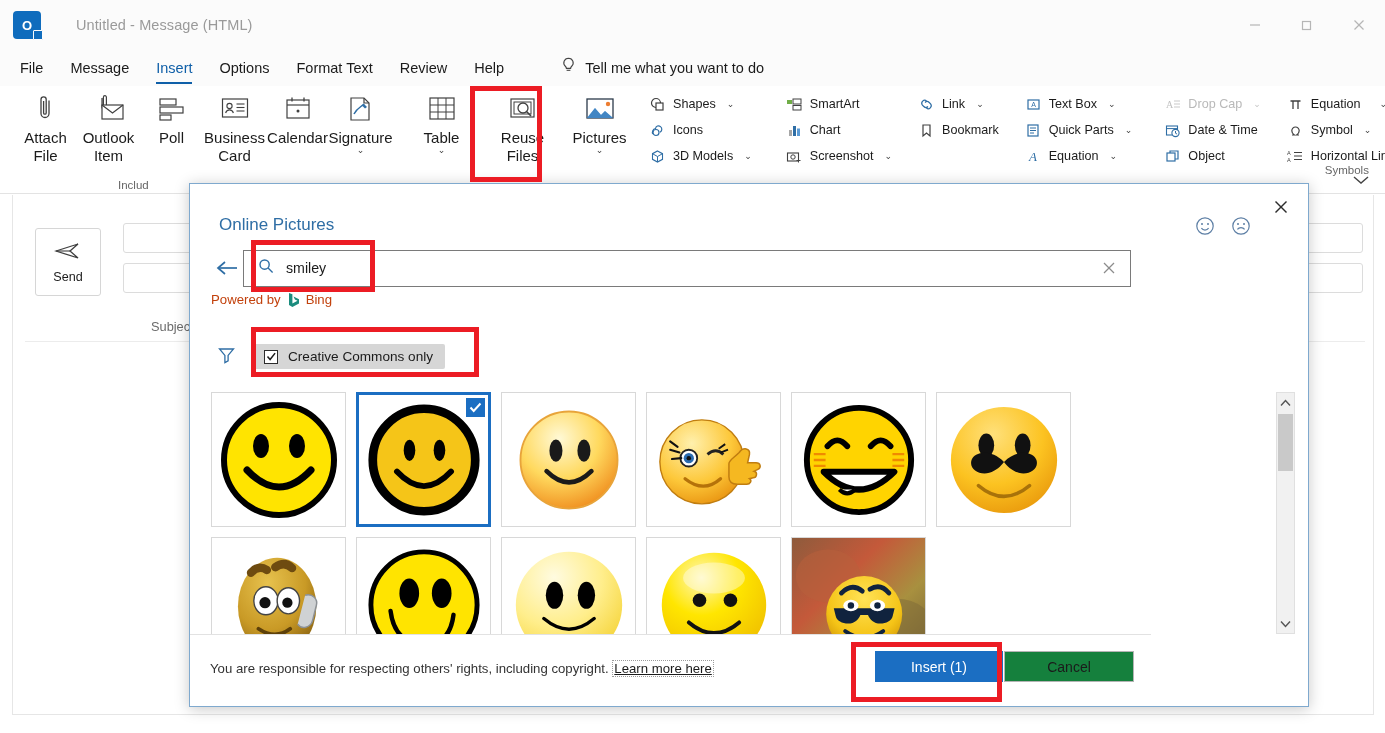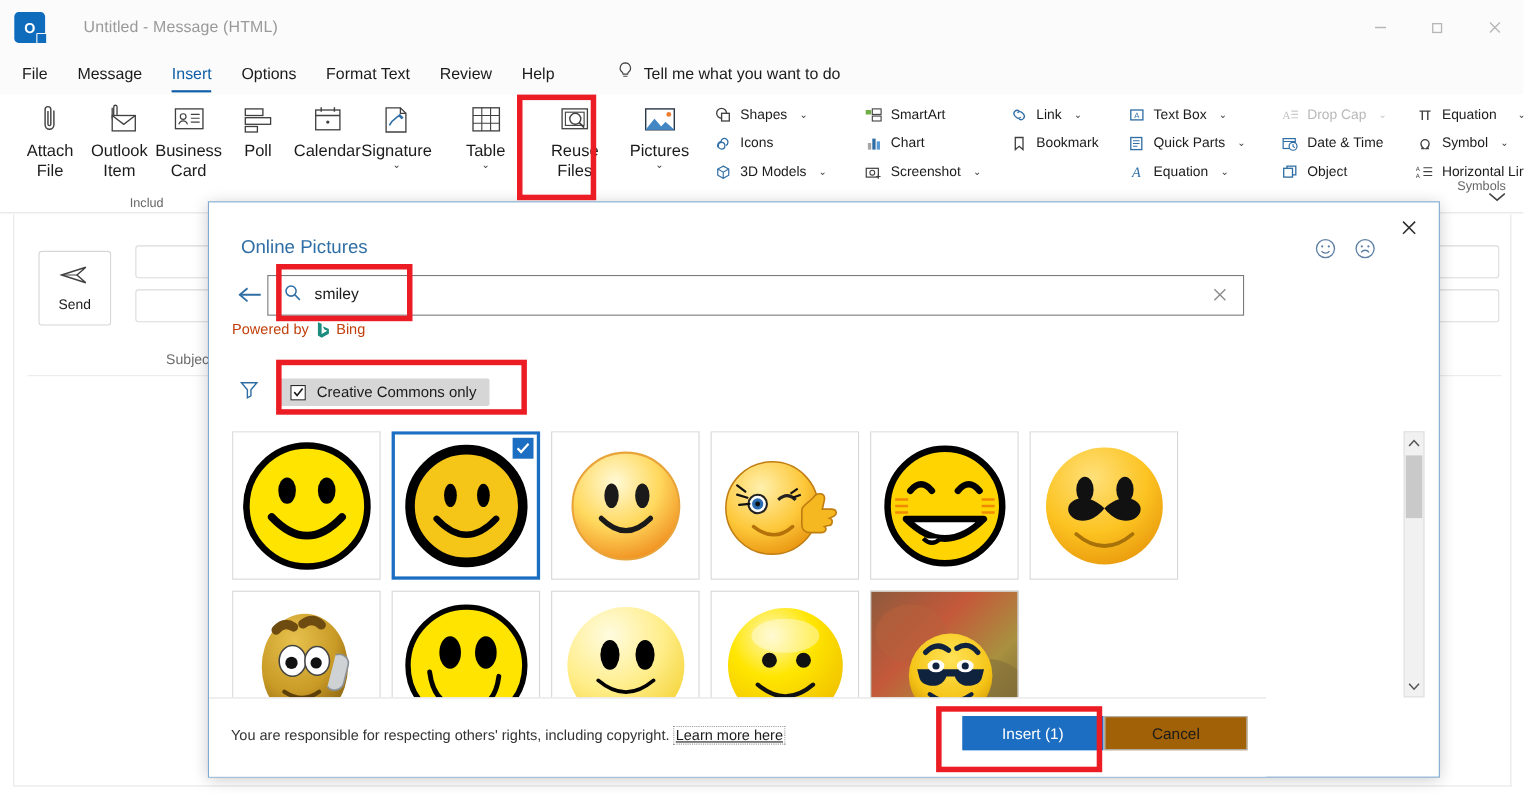--- a/index.html
+++ b/index.html
@@ -207,21 +207,21 @@
   }
   .btn {
     position: absolute; top: 16px; height: 31px; display: flex;
     align-items: center; justify-content: center; font-size: 14px;
   }
   .btn-insert {
     left: 685px; width: 128px; background: #1b6ec2; color: #fff;
     border: 1px solid #1b6ec2;
   }
   .btn-cancel {
-    left: 814px; width: 130px; background: #a16207; color: #1b1b1b; border: 1px solid #b4b4b4;
+    left: 814px; width: 130px; background: #15803d; color: #1b1b1b; border: 1px solid #b4b4b4;
   }
 </style>
 </head>
 <body>
 
 <div class="app">
 
   <div class="titlebar">
     <div class="app-icon">O</div>
     <div class="doc-title">Untitled  -  Message (HTML)</div>
@@ -283,41 +283,41 @@
                 <path d="M10 4v9a2.2 2.2 0 0 0 4.4 0V3.2a1.5 1.5 0 0 0-3 0v9" fill="none" stroke="#404040" stroke-width="1.2"></path>
                 <rect x="10" y="11" width="21" height="14" fill="#fff" stroke="#404040" stroke-width="1.2"></rect>
                 <path d="M10 11l10.5 8L31 11" fill="none" stroke="#404040" stroke-width="1.2"></path>
               </svg>
           </span>
           <span class="lbl">Outlook</span>
           <span class="lbl">Item</span>
         </div>
         <div class="bigbtn">
           <span class="ico">
+            <svg width="30" height="28" viewBox="0 0 30 28">
+                <rect x="3" y="4" width="16" height="6" fill="none" stroke="#404040" stroke-width="1.2"></rect>
+                <rect x="3" y="12" width="23" height="6" fill="none" stroke="#404040" stroke-width="1.2"></rect>
+                <rect x="3" y="20" width="11" height="5" fill="none" stroke="#404040" stroke-width="1.2"></rect>
+              </svg>
+          </span>
+          <span class="lbl">Poll</span>
+        </div>
+        <div class="bigbtn">
+          <span class="ico">
             <svg width="30" height="26" viewBox="0 0 30 26">
                 <rect x="2.5" y="3" width="25" height="18" fill="none" stroke="#404040" stroke-width="1.2"></rect>
                 <circle cx="9.5" cy="10" r="2.6" fill="none" stroke="#404040" stroke-width="1.1"></circle>
                 <path d="M5.6 17c.6-2.1 2.1-3.1 3.9-3.1s3.3 1 3.9 3.1" fill="none" stroke="#404040" stroke-width="1.1"></path>
                 <line x1="16.5" y1="8" x2="24.5" y2="8" stroke="#404040" stroke-width="1.1"></line>
                 <line x1="16.5" y1="11.5" x2="24.5" y2="11.5" stroke="#404040" stroke-width="1.1"></line>
                 <line x1="16.5" y1="15" x2="24.5" y2="15" stroke="#404040" stroke-width="1.1"></line>
               </svg>
           </span>
           <span class="lbl">Business</span>
           <span class="lbl">Card</span>
-        </div>
-        <div class="bigbtn">
-          <span class="ico">
-            <svg width="30" height="28" viewBox="0 0 30 28">
-                <rect x="3" y="4" width="16" height="6" fill="none" stroke="#404040" stroke-width="1.2"></rect>
-                <rect x="3" y="12" width="23" height="6" fill="none" stroke="#404040" stroke-width="1.2"></rect>
-                <rect x="3" y="20" width="11" height="5" fill="none" stroke="#404040" stroke-width="1.2"></rect>
-              </svg>
-          </span>
-          <span class="lbl">Poll</span>
         </div>
         <div class="bigbtn">
           <span class="ico">
             <svg width="28" height="28" viewBox="0 0 28 28">
                 <rect x="3" y="5" width="22" height="18" fill="none" stroke="#404040" stroke-width="1.2"></rect>
                 <line x1="3" y1="10" x2="25" y2="10" stroke="#404040" stroke-width="1.2"></line>
                 <line x1="8" y1="2.5" x2="8" y2="6.5" stroke="#404040" stroke-width="1.3"></line>
                 <line x1="20" y1="2.5" x2="20" y2="6.5" stroke="#404040" stroke-width="1.3"></line>
                 <circle cx="14" cy="16" r="1.5" fill="#404040"></circle>
               </svg>

